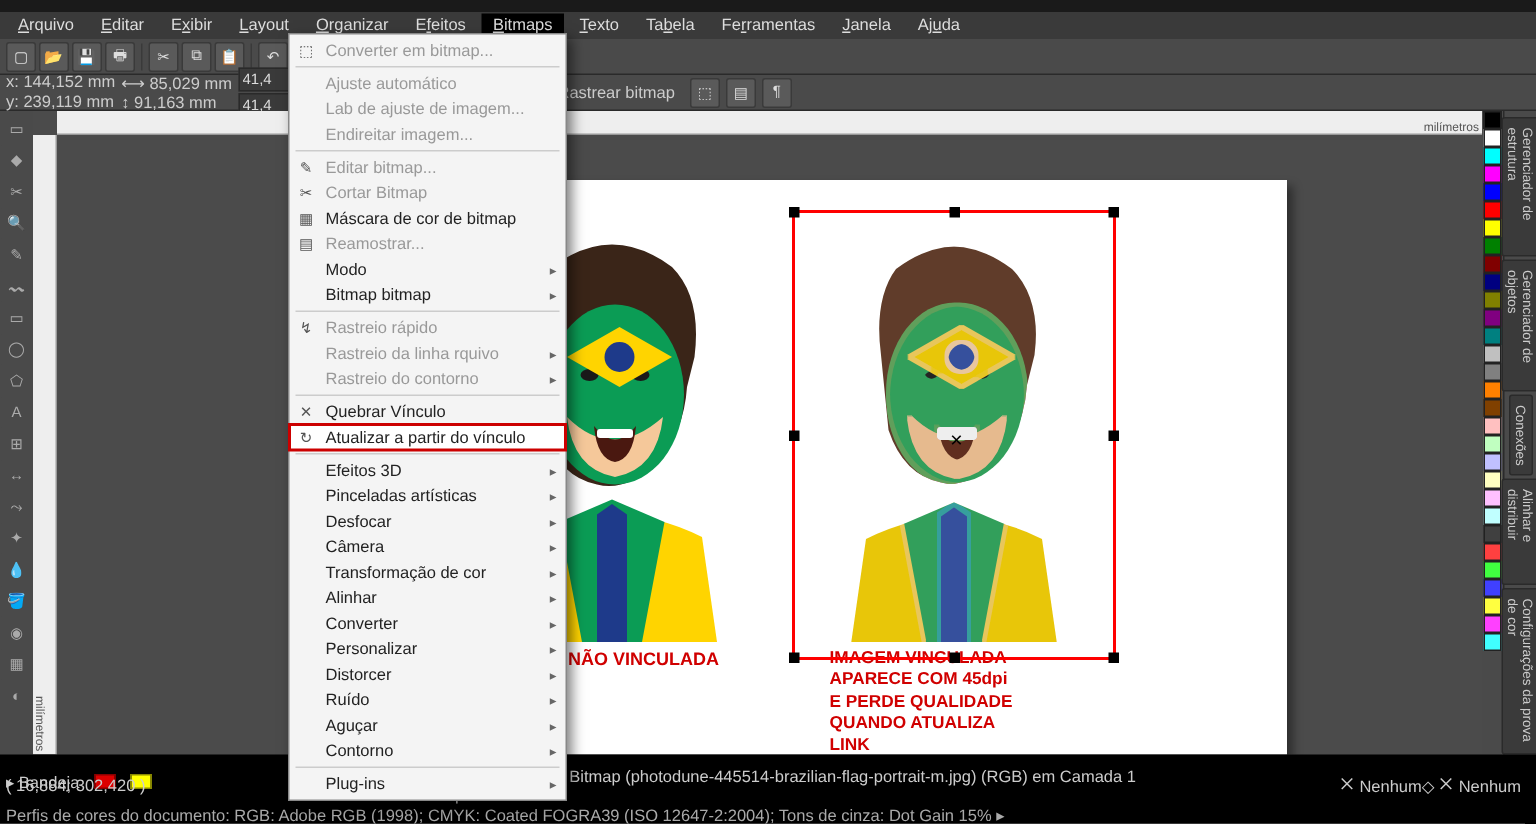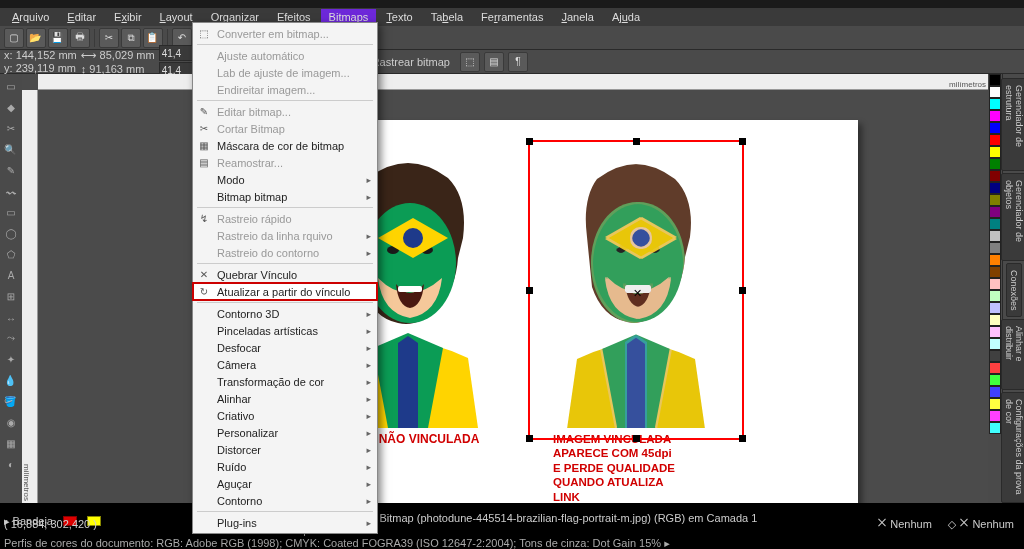--- a/index.html
+++ b/index.html
@@ -1,21 +1,21 @@
 <!DOCTYPE html>
 <html><head>
 <meta charset="utf-8">
 <style>
 * { margin: 0; padding: 0; box-sizing: border-box; font-family: "Segoe UI", Tahoma, sans-serif; font-size: 11px; }
 body { width: 1024px; height: 549px; background: #4a4a4a; overflow: hidden; position: relative; }
 .titlebar { height: 8px; background: #1a1a1a; }
 .menubar { height: 18px; background: #3a3a3a; display: flex; align-items: center; padding: 0 4px; gap: 2px; }
 .menubar-item { color: #ddd; padding: 2px 8px; cursor: pointer; }
 .menubar-item u { text-decoration: underline; }
-.menubar-item.active { background: #6d28d9; }
+.menubar-item.active { background: #000000; }
 .toolbar { height: 24px; background: #4a4a4a; border-bottom: 1px solid #2a2a2a; display: flex; align-items: center; padding: 0 4px; gap: 2px; }
 .toolbar-btn { width: 20px; height: 20px; background: #5a5a5a; border: 1px solid #3a3a3a; border-radius: 2px; display: flex; align-items: center; justify-content: center; color: #ddd; font-size: 10px; }
 .toolbar-sep { width: 1px; height: 18px; background: #3a3a3a; margin: 0 2px; }
 .propbar { height: 24px; background: #4a4a4a; border-bottom: 1px solid #2a2a2a; display: flex; align-items: center; padding: 0 4px; gap: 4px; color: #ccc; font-size: 10px; }
 .propbar input { width: 52px; height: 16px; background: #3a3a3a; border: 1px solid #2a2a2a; color: #ddd; font-size: 10px; padding: 0 2px; }
 .coord-block { display: flex; flex-direction: column; gap: 1px; font-size: 9px; }
 .workspace { position: absolute; top: 74px; left: 22px; right: 36px; bottom: 46px; background: #4b4b4b; }
 .ruler-h { position: absolute; top: 0; left: 16px; right: 0; height: 16px; background: #eee; border-bottom: 1px solid #999; }
 .ruler-v { position: absolute; top: 16px; left: 0; bottom: 0; width: 16px; background: #eee; border-right: 1px solid #999; }
 .canvas-shell { position: absolute; top: 16px; left: 16px; right: 0; bottom: 0; background: #4b4b4b; overflow: hidden; }
@@ -33,21 +33,21 @@
 .rdocks { position: absolute; top: 74px; right: 0; width: 22px; bottom: 46px; background: #4a4a4a; border-left: 1px solid #2a2a2a; display: flex; flex-direction: column; align-items: center; gap: 2px; padding-top: 4px; }
 .rdock-tab { writing-mode: vertical-rl; color: #ccc; font-size: 9px; padding: 6px 2px; background: #3a3a3a; border: 1px solid #2a2a2a; border-radius: 2px; }
 .statusbar { position: absolute; bottom: 0; left: 0; right: 0; height: 46px; background: #000000; color: #ccc; font-size: 10px; text-decoration: underline; }
 .page-nav { position: absolute; bottom: 34px; left: 22px; height: 12px; display: flex; align-items: center; gap: 2px; background: #4a4a4a; color: #ccc; font-size: 9px; padding: 0 4px; }
 .page-nav-btn { width: 12px; height: 10px; background: #5a5a5a; border: 1px solid #2a2a2a; text-align: center; line-height: 8px; font-size: 8px; }
 .page-tab { background: #888; color: #222; padding: 0 8px; height: 10px; line-height: 10px; border-radius: 2px 2px 0 0; }
 .status-row1 { position: absolute; bottom: 22px; left: 4px; display: flex; align-items: center; gap: 10px; height: 12px; }
 .status-row2 { position: absolute; bottom: 19px; left: 4px; right: 4px; height: 12px; display: flex; align-items: center; }
 .status-row3 { position: absolute; bottom: 1px; left: 4px; right: 4px; height: 10px; display: flex; align-items: center; color: #aaa; font-size: 9px; }
 .status-main { position: absolute; left: 50%; transform: translateX(-50%); }
-.status-right { position: absolute; right: 6px; display: flex; gap: 16px; }
+.status-right { position: absolute; right: 6px; display: flex; gap: 0; }
 .x-icon { display: inline-block; width: 10px; height: 10px; position: relative; }
 .x-icon::before, .x-icon::after { content: ""; position: absolute; width: 10px; height: 1px; background: #ccc; top: 4px; left: 0; }
 .x-icon::before { transform: rotate(45deg); } .x-icon::after { transform: rotate(-45deg); }
 
 .dropdown { position: absolute; top: 22px; left: 192px; width: 186px; background: #f4f4f4; border: 1px solid #888; box-shadow: 3px 3px 8px rgba(0,0,0,.5); z-index: 100; padding: 2px 0; }
 .dd-item { display: flex; align-items: center; height: 17px; padding: 0 8px 0 24px; color: #222; font-size: 11px; position: relative; }
 .dd-item.disabled { color: #999; }
 .dd-item.has-sub::after { content: "▸"; position: absolute; right: 6px; font-size: 9px; color: #666; }
 .dd-item.highlighted { outline: 2px solid #c00; outline-offset: -1px; background: #fff; }
 .dd-sep { height: 1px; background: #ccc; margin: 2px 4px; }
@@ -293,27 +293,27 @@
     <div class="dd-item has-sub">Modo</div>
     <div class="dd-item has-sub">Bitmap bitmap</div>
     <div class="dd-sep"></div>
     <div class="dd-item disabled">Rastreio rápido<span class="dd-icon">↯</span></div>
     <div class="dd-item disabled has-sub">Rastreio da linha rquivo</div>
     <div class="dd-item disabled has-sub">Rastreio do contorno</div>
     <div class="dd-sep"></div>
     <div class="dd-item">Quebrar Vínculo<span class="dd-icon">✕</span></div>
     <div class="dd-item highlighted">Atualizar a partir do vínculo<span class="dd-icon">↻</span></div>
     <div class="dd-sep"></div>
-    <div class="dd-item has-sub">Contorno 3D</div>
+    <div class="dd-item has-sub">Efeitos 3D</div>
     <div class="dd-item has-sub">Pinceladas artísticas</div>
     <div class="dd-item has-sub">Desfocar</div>
     <div class="dd-item has-sub">Câmera</div>
     <div class="dd-item has-sub">Transformação de cor</div>
     <div class="dd-item has-sub">Alinhar</div>
-    <div class="dd-item has-sub">Criativo</div>
+    <div class="dd-item has-sub">Converter</div>
     <div class="dd-item has-sub">Personalizar</div>
     <div class="dd-item has-sub">Distorcer</div>
     <div class="dd-item has-sub">Ruído</div>
     <div class="dd-item has-sub">Aguçar</div>
     <div class="dd-item has-sub">Contorno</div>
     <div class="dd-sep"></div>
     <div class="dd-item has-sub">Plug-ins</div>
   </div>
 
 </body></html>

